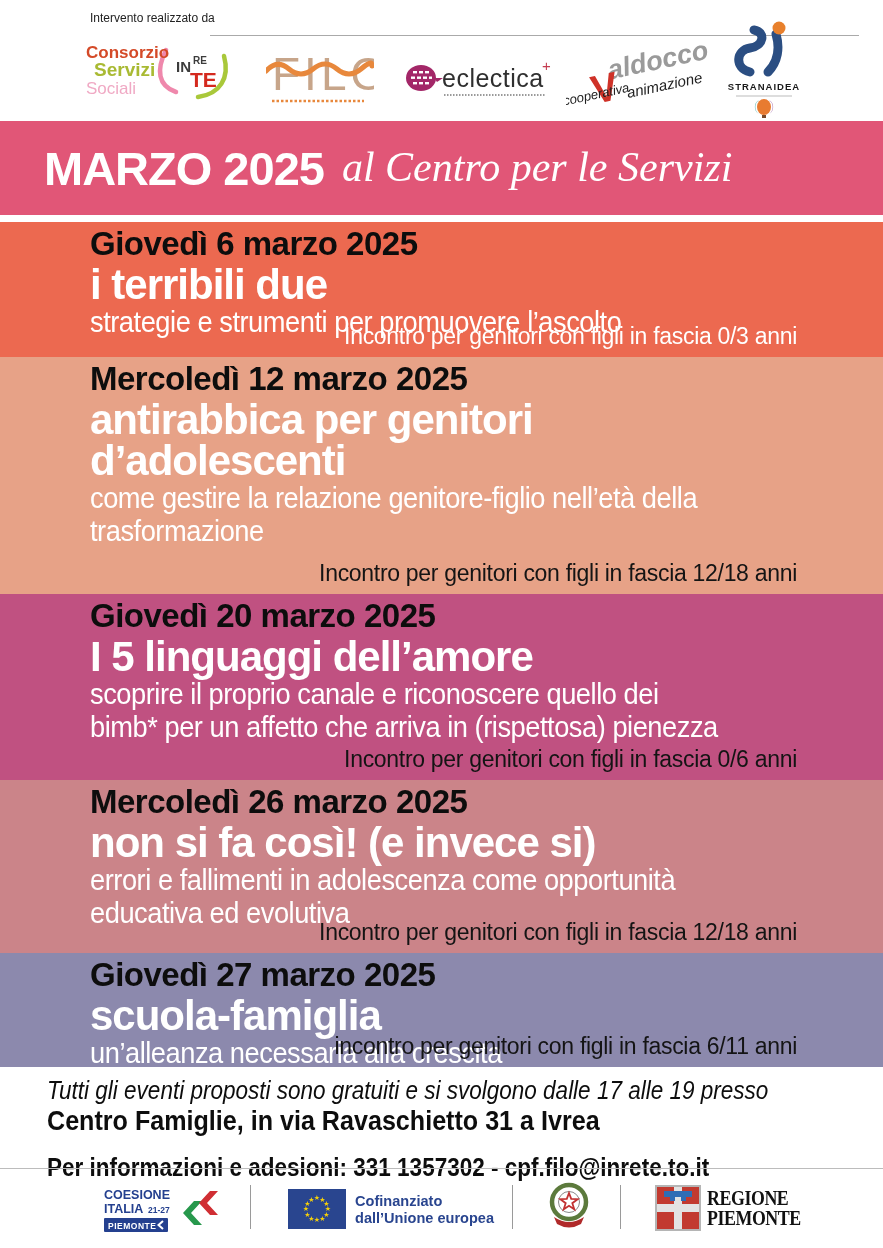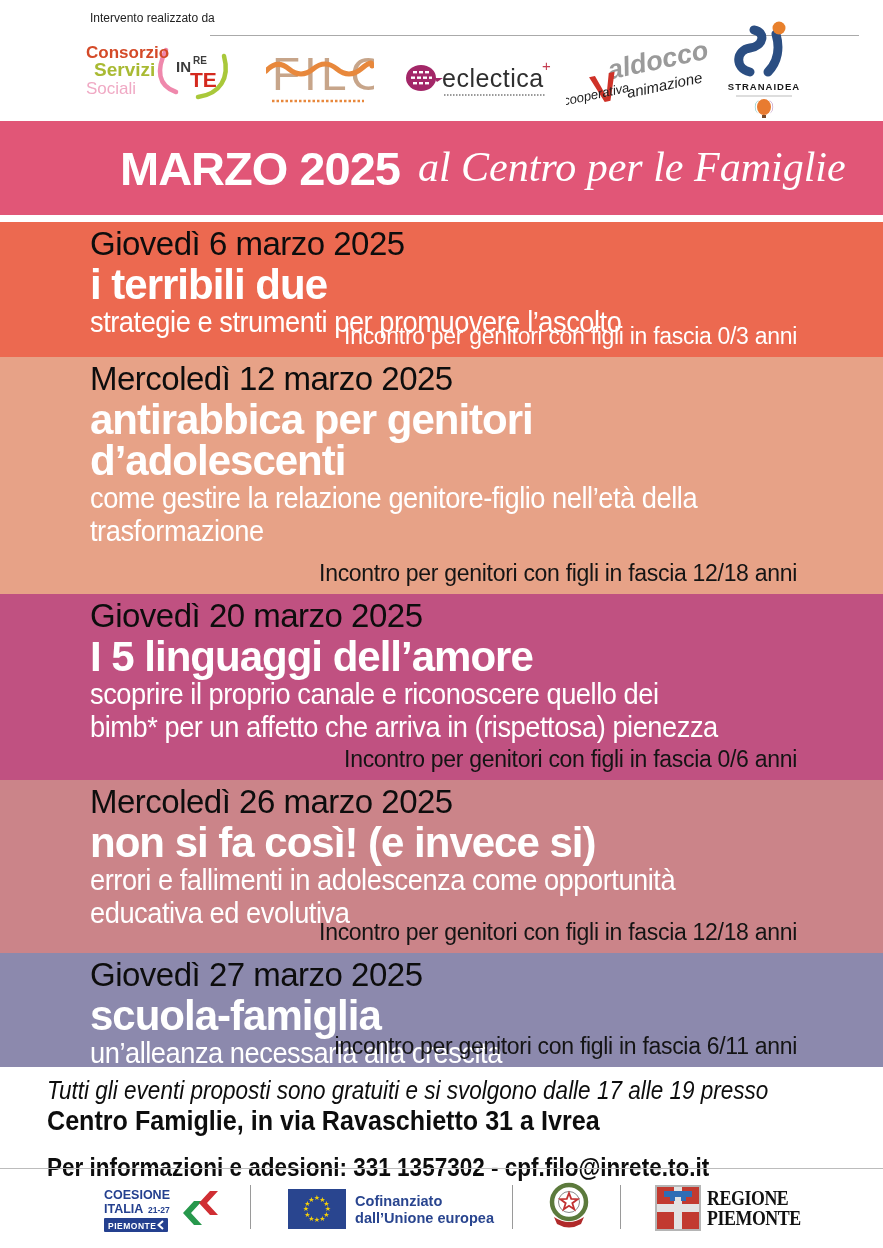--- a/index.html
+++ b/index.html
@@ -11,30 +11,30 @@
   .credits{position:absolute;left:90px;top:11px;font-size:12px;color:#222;}
   .top-rule{position:absolute;left:210px;right:24px;top:35px;height:1px;background:#aaa;}
   .logo{position:absolute;}
   .logo-consorzio{left:86px;top:42px;}
   .logo-filo{left:266px;top:46px;}
   .logo-eclectica{left:404px;top:58px;}
   .logo-valdocco{left:566px;top:40px;}
   .logo-stranaidea{left:728px;top:20px;}
 
   
-  .banner{height:94px;display:flex;align-items:center;padding-left:120px;box-sizing:border-box;}
+  .banner{height:94px;display:flex;align-items:center;padding-left:44px;box-sizing:border-box;}
   .banner .month{font-size:47px;font-weight:bold;color:#fff;letter-spacing:-1px;}
   .banner .subtitle{font-family:"Liberation Serif",serif;font-style:italic;font-size:42px;
                     color:#fff;margin-left:18px;padding-bottom:2px;}
   .gap{height:7px;background:#fff;}
 
   
   .event{position:relative;box-sizing:border-box;padding:3px 86px 0 90px;}
   .e0{height:135px}.e1{height:237px}.e2{height:186px}.e3{height:173px}.e4{height:114px}
-  .date{font-size:33px;font-weight:normal;line-height:37px;letter-spacing:-.5px;color:#0d0d0d;}
+  .date{font-size:33px;font-weight:bold;line-height:37px;letter-spacing:-.5px;color:#0d0d0d;}
   .title{font-size:42px;font-weight:bold;line-height:41px;letter-spacing:-1px;color:#fff;
          white-space:pre-line;margin-top:2px;}
   .desc{font-size:29px;line-height:33px;letter-spacing:-.5px;color:#fff;white-space:pre-line;
         transform:scaleX(.94);transform-origin:left top;margin-top:1px;}
   .audience{position:absolute;right:86px;bottom:7px;font-size:23px;letter-spacing:-.3px;white-space:nowrap;}
 
   
   footer{position:relative;height:205px;box-sizing:border-box;padding:9px 0 0 47px;background:#fff;}
   .info{margin:0;font-style:italic;font-size:25px;line-height:29px;white-space:nowrap;
         transform:scaleX(.9);transform-origin:left;}
@@ -132,21 +132,21 @@
           <path d="M31,80 a8,8 0 0 0 0,14 a10,9 0 0 1 0,-14" fill="#3fa8a2"></path>
           <path d="M41,80 a8,8 0 0 1 0,14 a10,9 0 0 0 0,-14" fill="#9a5aa0"></path>
           <rect x="34" y="95" width="4" height="3" fill="#7a4a2a"></rect>
         </g>
       </svg>
     </div>
   </header>
 
   <div class="banner" style="background-color: rgb(225, 86, 119);">
     <span class="month">MARZO 2025</span>
-    <span class="subtitle">al Centro per le Famiglie</span>
+    <span class="subtitle">al Centro per le Servizi</span>
   </div>
   <div class="gap"></div>
 
   <section class="event e0" style="background-color: rgb(236, 105, 80);">
     <div class="date">Giovedì 6 marzo 2025</div>
     <div class="title">i terribili due</div>
     <div class="desc">strategie e strumenti per promuovere l’ascolto</div>
     <div class="audience" style="color: rgb(255, 255, 255);">Incontro per genitori con figli in fascia 0/3 anni</div>
   </section>
 

